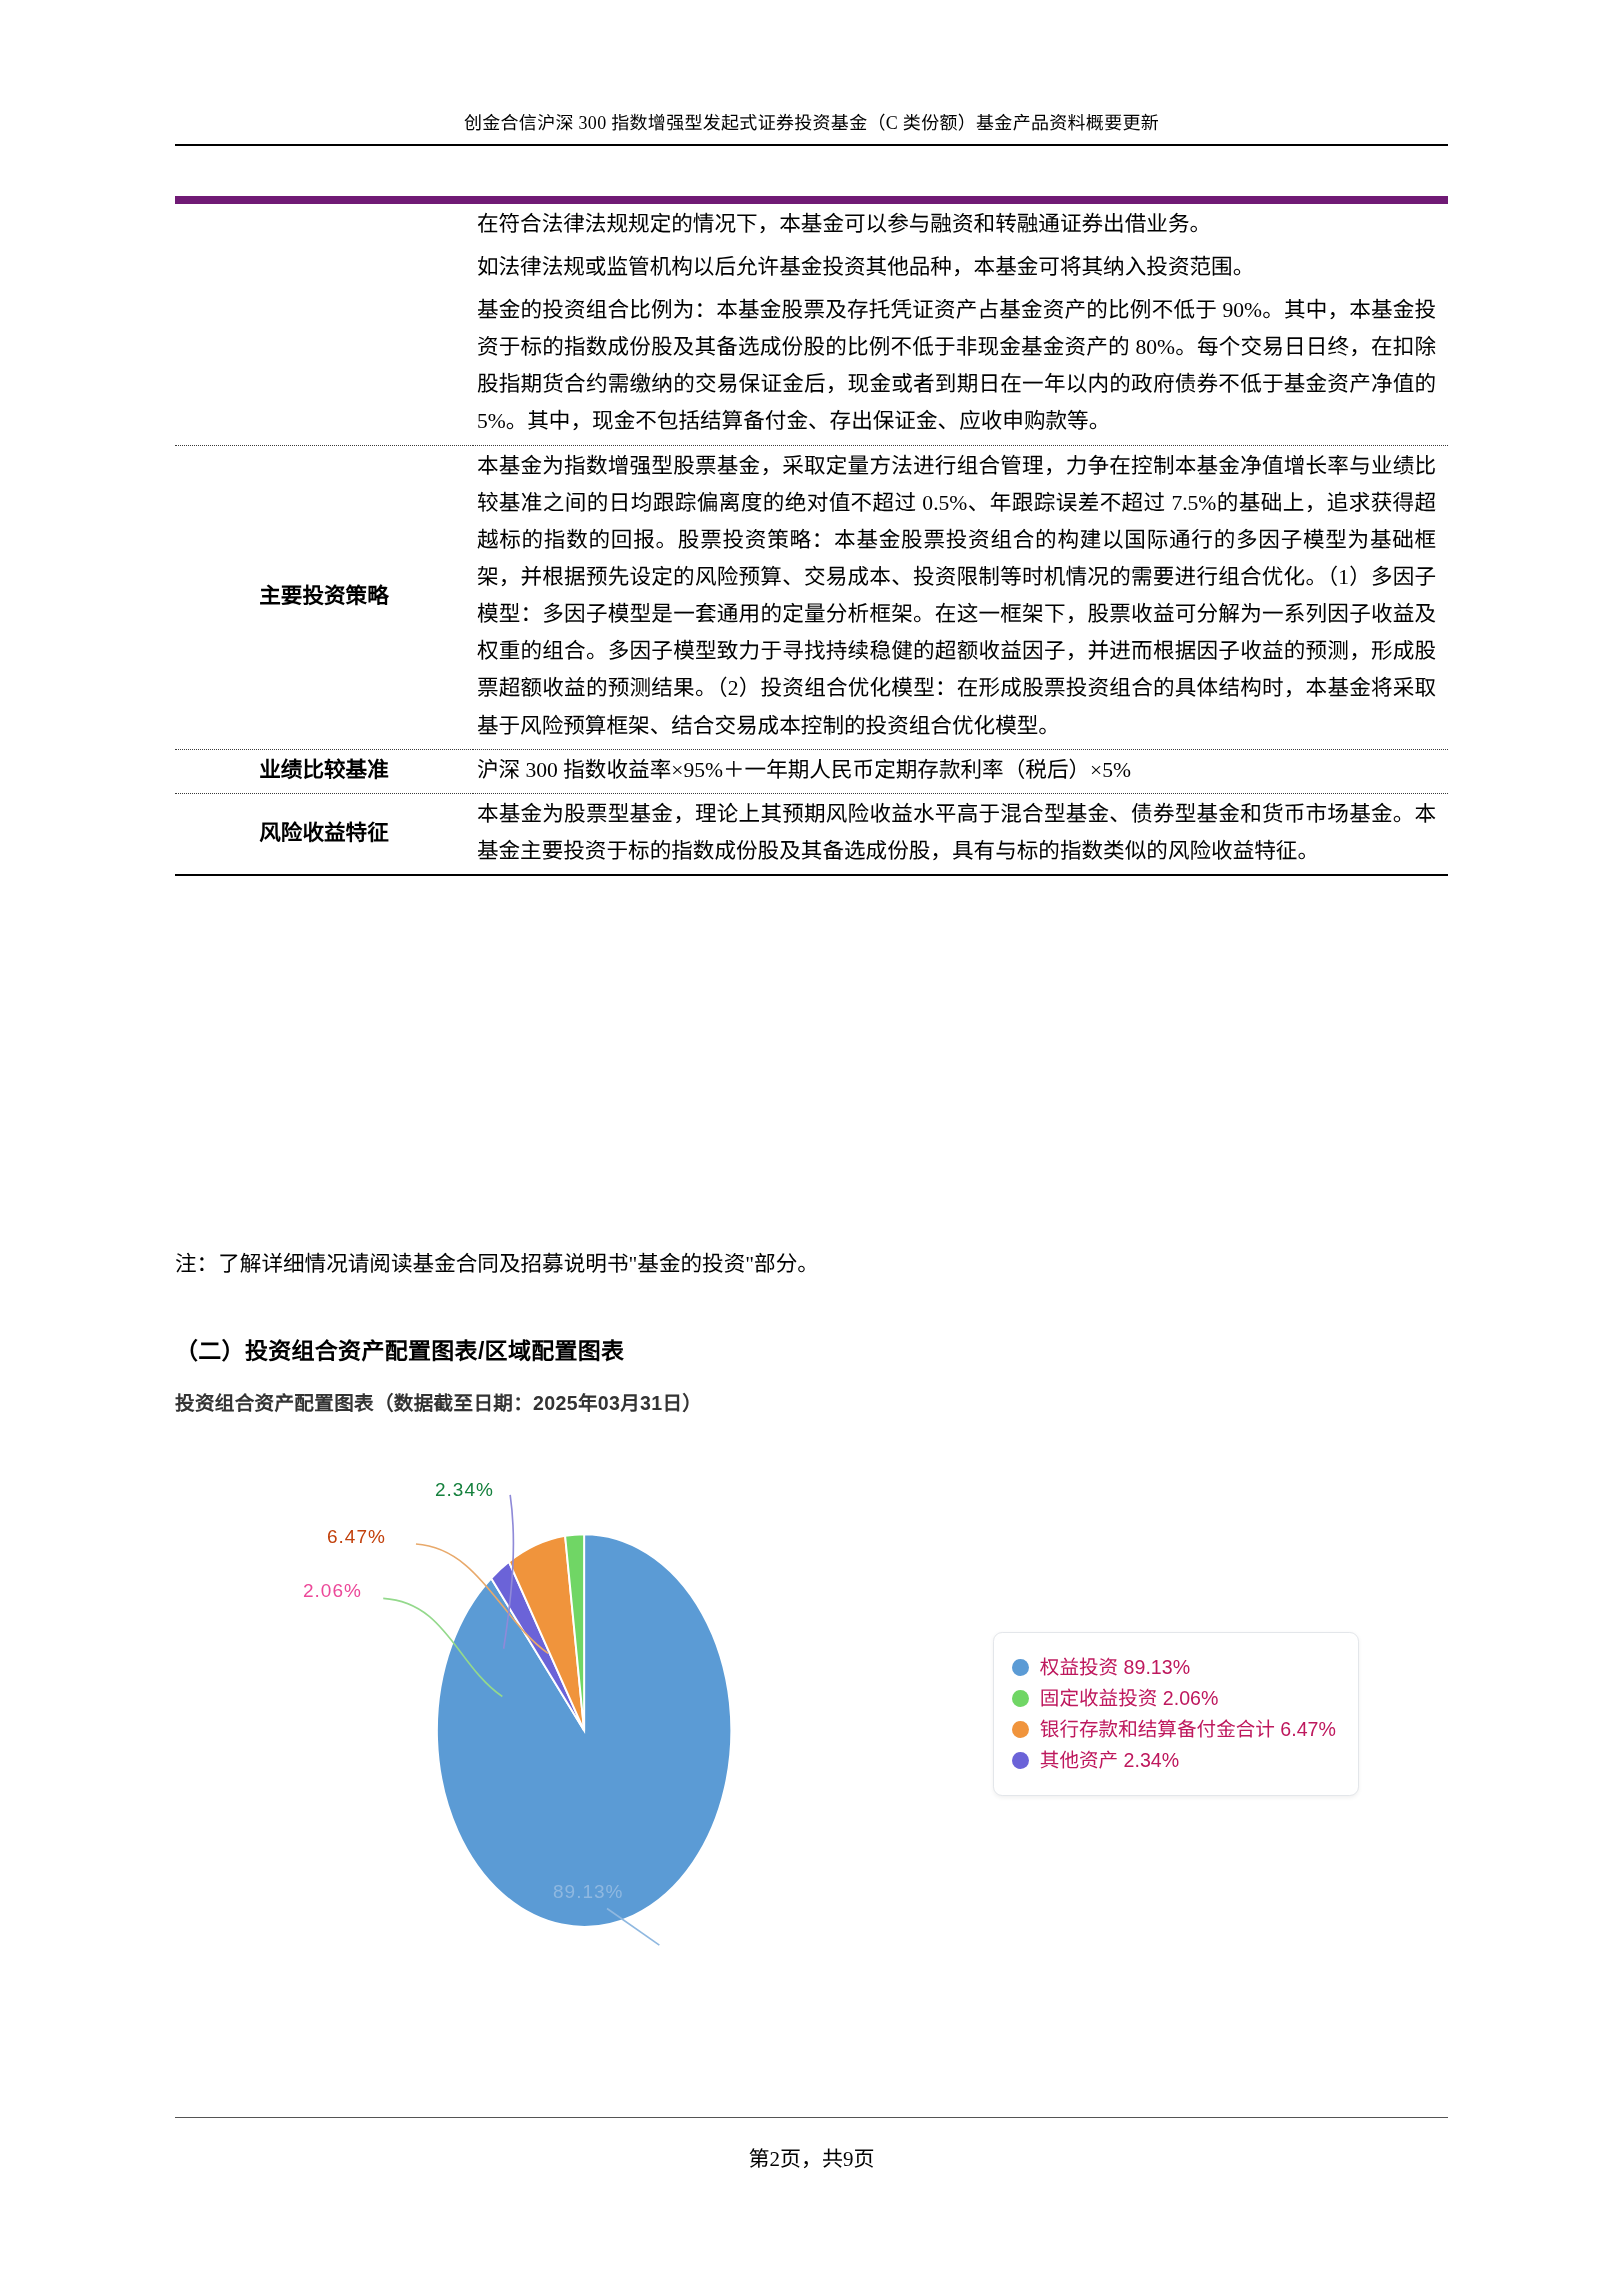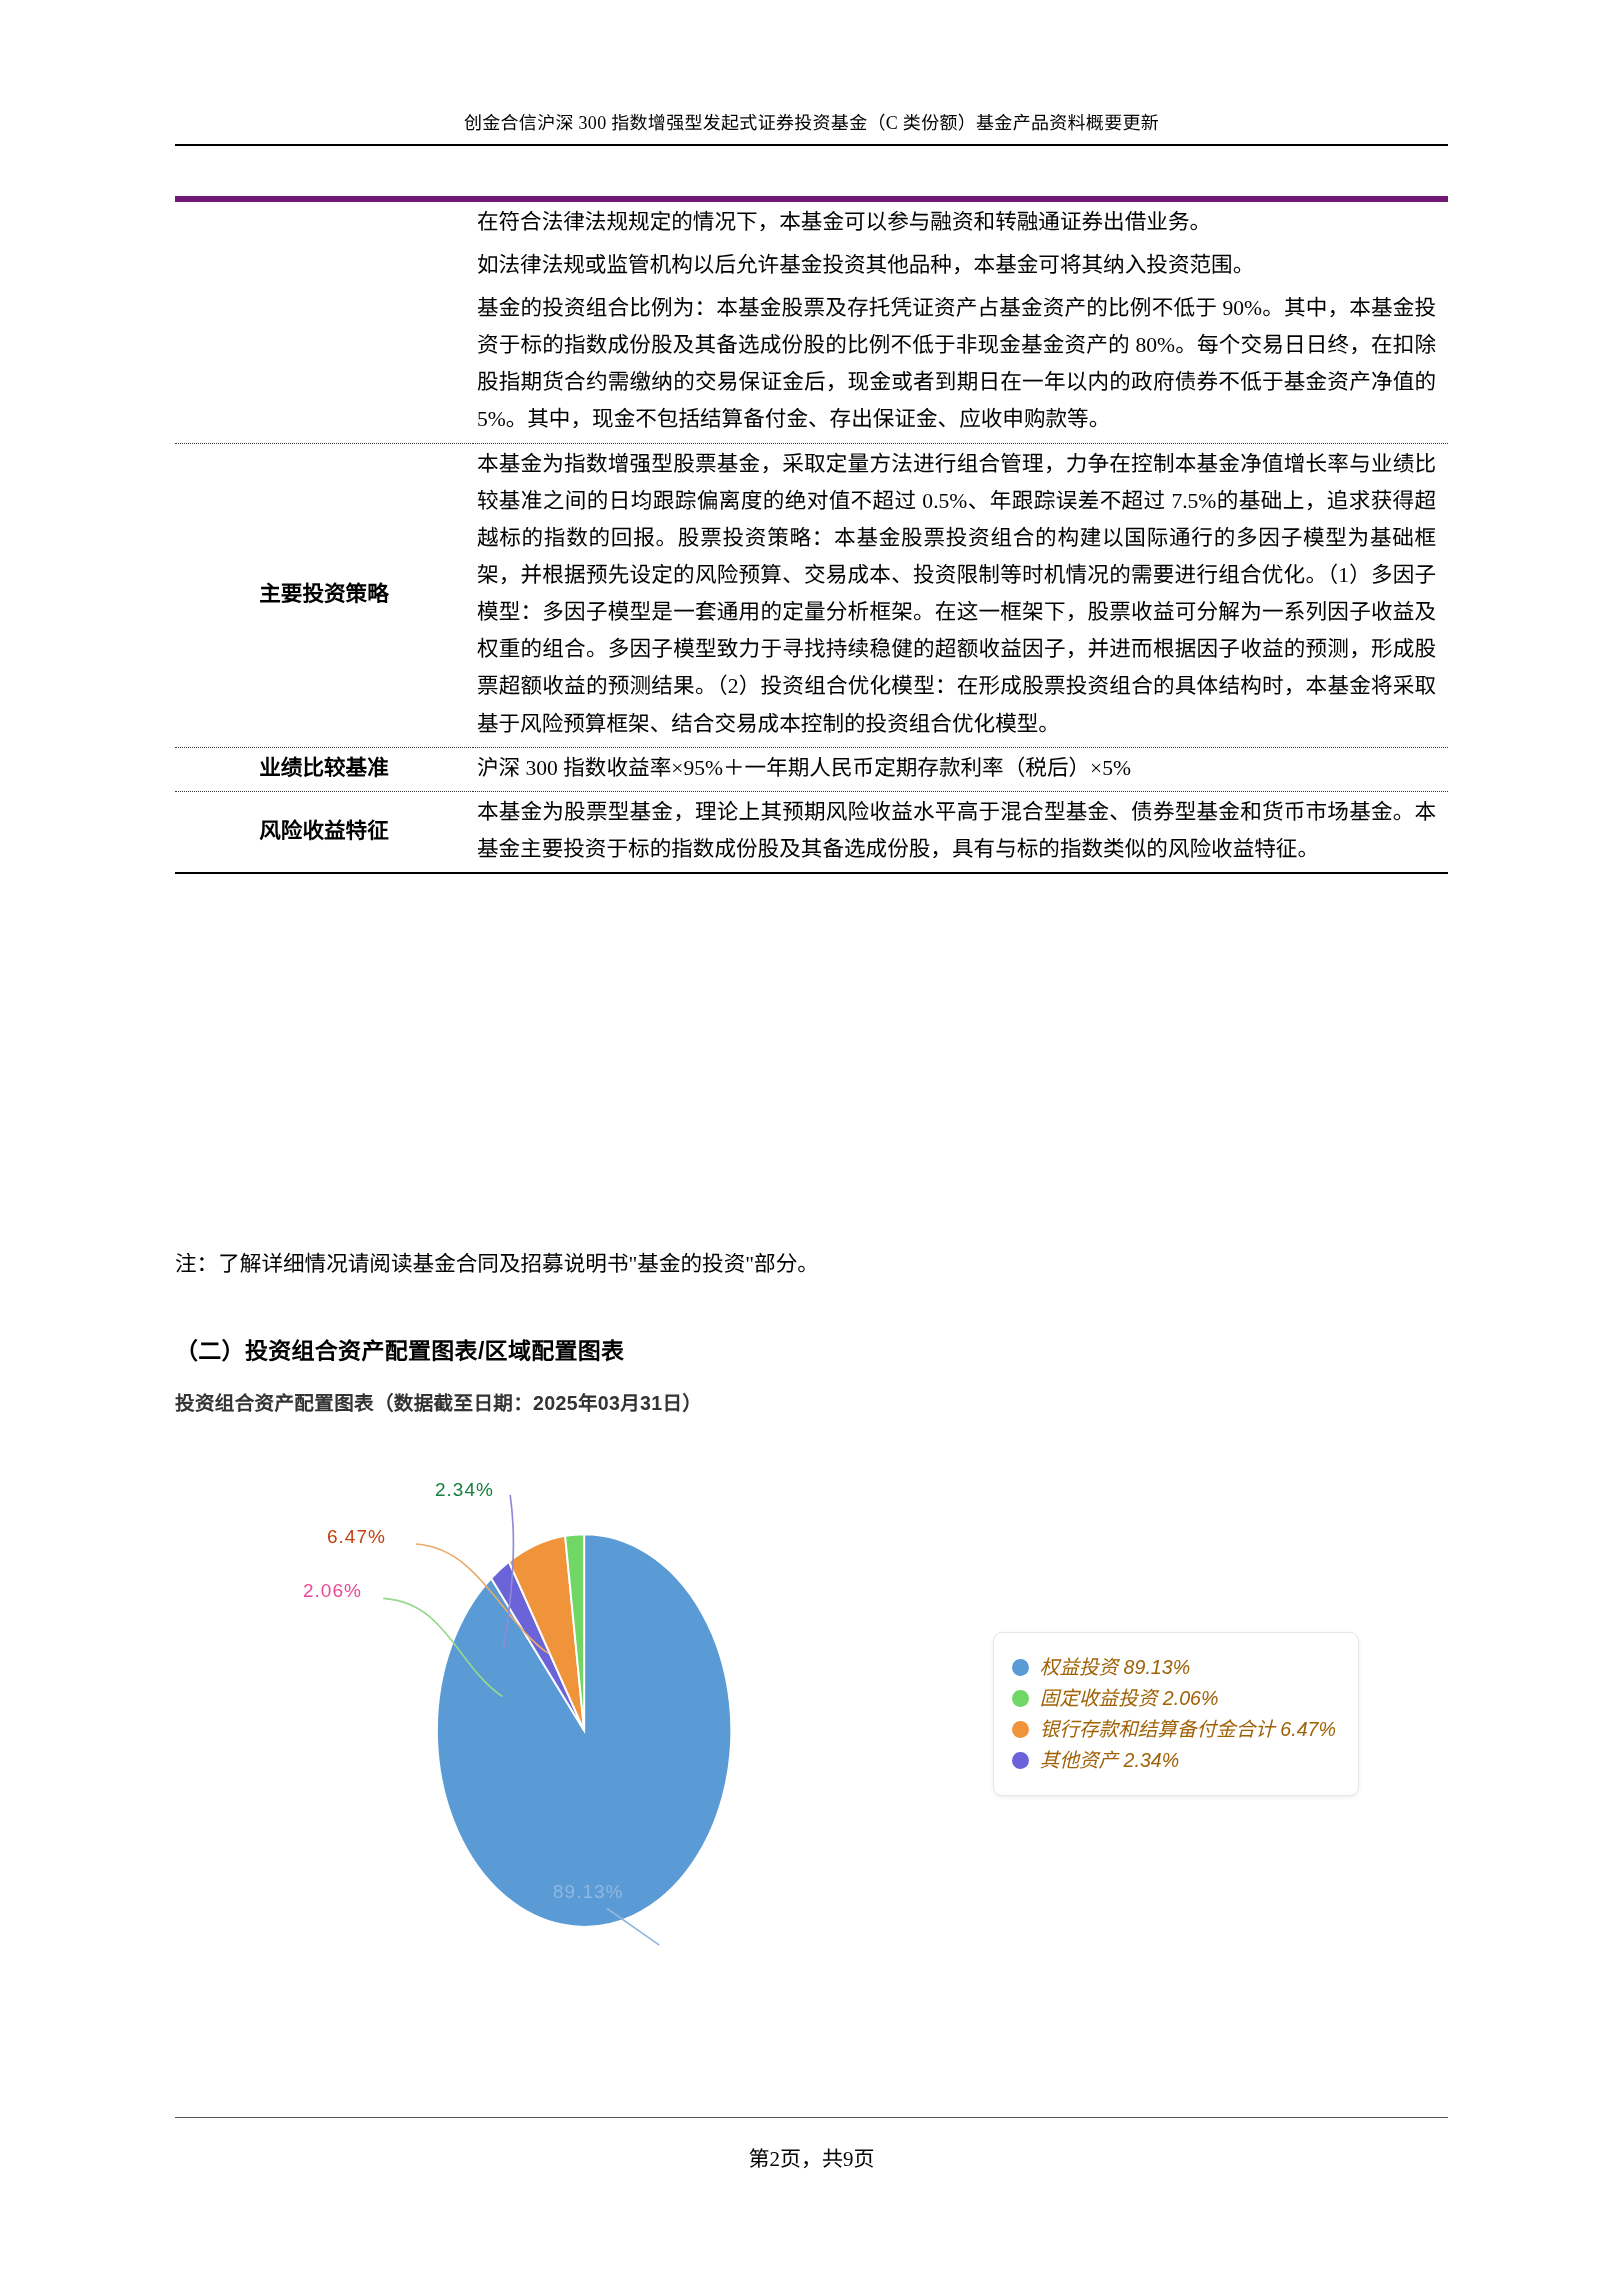--- a/index.html
+++ b/index.html
@@ -45,21 +45,21 @@
     top: 196px;
     width: 1273px;
     border-collapse: collapse;
     table-layout: fixed;
   }
   .info-table td {
     vertical-align: top;
     padding: 0;
   }
   .info-table tr.row-strong > td {
-    border-top: 6px solid #701a75;
+    border-top: 8px solid #701a75;
   }
   .info-table tr.row-dot > td {
     border-top: 1.3px dotted #3a3a3a;
   }
   .info-table tr.row-last > td {
     border-bottom: 2px solid #000;
   }
   .col-label {
     width: 298px;
     text-align: center;
@@ -152,24 +152,23 @@
   }
   .legend-dot {
     width: 17px;
     height: 17px;
     border-radius: 50%;
     flex: 0 0 auto;
     margin-right: 10.5px;
   }
   .legend-label {
     font-size: 19.6px;
-    color: #a16207;
+    color: #be185d;
     font-family: "Liberation Sans", "DejaVu Sans", sans-serif;
     line-height: 1.35;
-    font-style: italic;
   }
   .pie-label {
     position: absolute;
     font-size: 19px;
     font-family: "Liberation Sans", "DejaVu Sans", sans-serif;
     letter-spacing: 1px;
     white-space: nowrap;
   }
 
   

